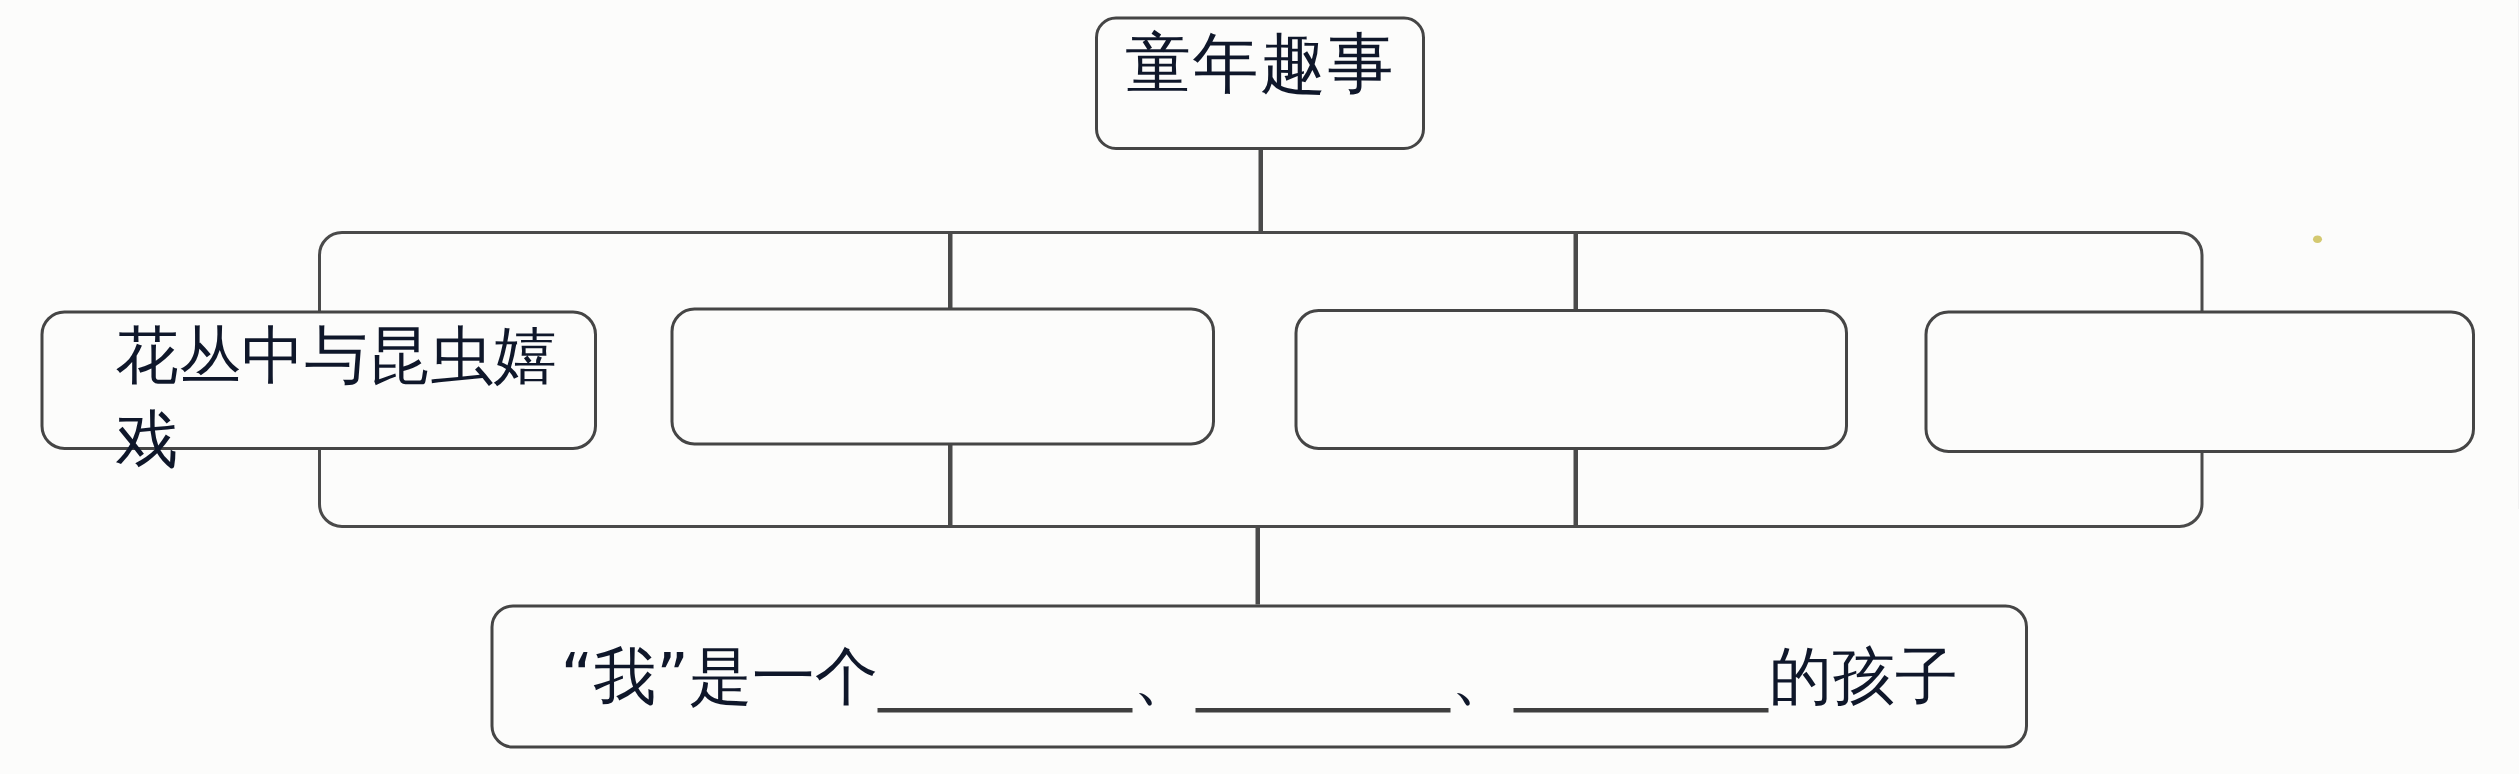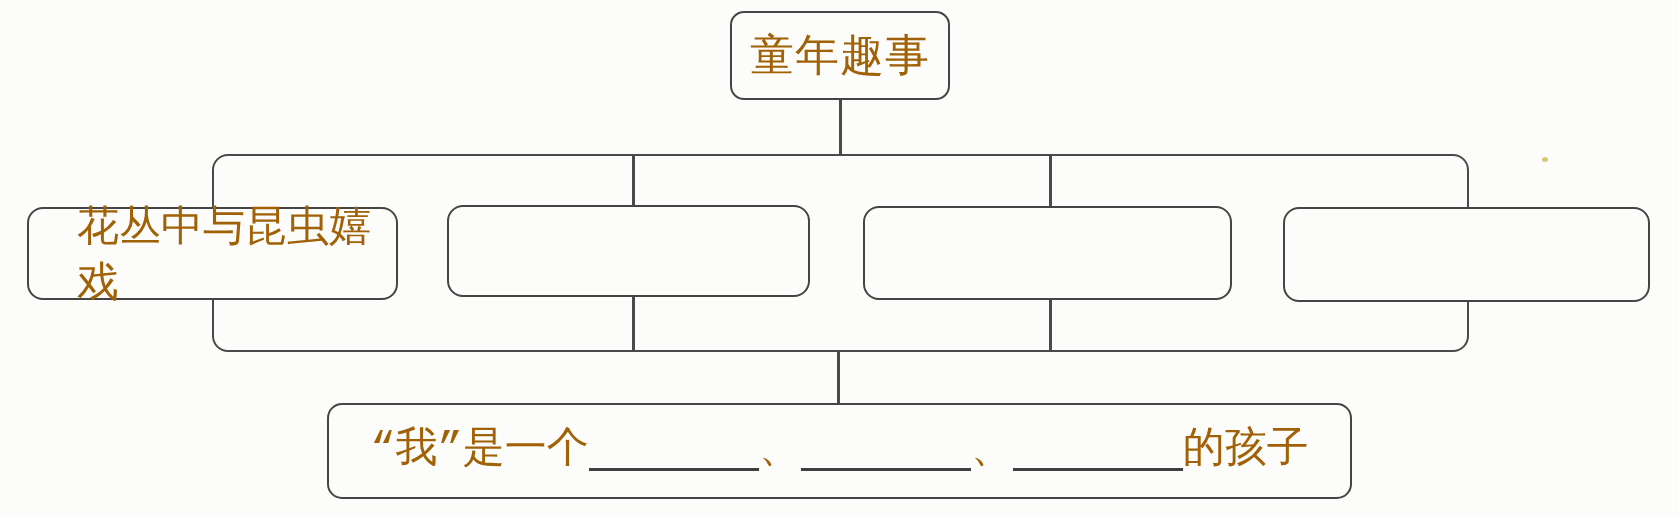--- a/index.html
+++ b/index.html
@@ -12,24 +12,23 @@
     color: #333333;
     overflow: hidden;
   }
   .node {
     position: absolute;
     box-sizing: border-box;
     border: 2.5px solid #454545;
     border-radius: 16px;
     background: #fcfcfb;
     display: flex;
-    align-items: center;
     justify-content: center;
     z-index: 2;
-    color: #a16207;
+    color: #0f172a;
   }
   .line {
     position: absolute;
     background: #4a4a4a;
     z-index: 1;
   }
   #root-node {
     left: 730px; top: 11px; width: 220px; height: 89px;
     font-size: 44px; border-radius: 14px; letter-spacing: 1px;
   }
@@ -48,21 +47,20 @@
   #branch-3 { left: 863px;  top: 206px; width: 369px; height: 94px; }
   #branch-4 { left: 1283px; top: 207px; width: 367px; height: 95px; }
   #conclusion-node {
     left: 327px; top: 403px; width: 1025px; height: 96px;
     font-size: 42px;
     display: block;
     text-align: center;
     line-height: 91px;
     white-space: nowrap;
     border-radius: 15px;
-    font-family: Liberation Mono, monospace;
   }
   .blank {
     display: inline-block;
     width: 170px;
     height: 0;
     border-bottom: 3px solid #3f3f3f;
     vertical-align: -10px;
   }
   #artifact-dot {
     position: absolute;

